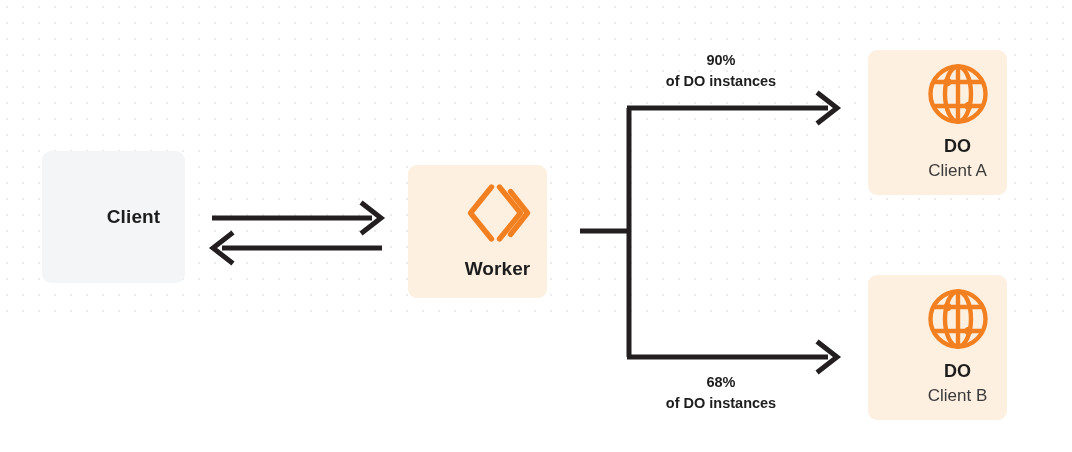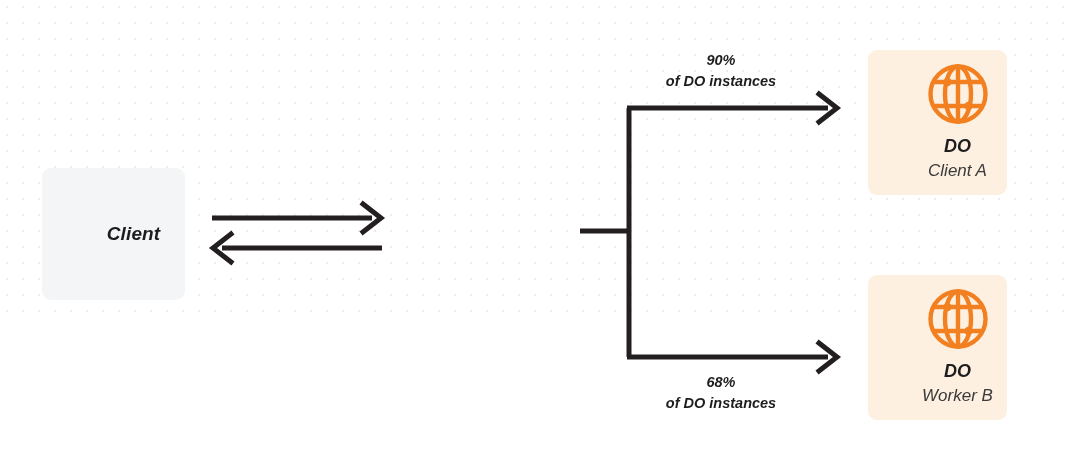--- a/index.html
+++ b/index.html
@@ -15,37 +15,36 @@
   }
 
   #diagram-canvas {
     position: relative;
     width: 1072px;
     height: 324px;
     background-color: #ffffff;
     background-image: radial-gradient(circle at 1px 1px, #ececee 1.1px, rgba(255,255,255,0) 1.4px);
     background-size: 16px 16px;
     background-position: 6px 6px;
-    font-style: italic;
   }
 
   .node {
     position: absolute;
     box-sizing: border-box;
     display: flex;
     flex-direction: column;
     align-items: center;
     justify-content: center;
     border-radius: 9px;
     padding-left: 40px;
   }
 
   .node-client {
     left: 42px;
-    top: 168px;
+    top: 151px;
     width: 143px;
     height: 132px;
     background-color: #f4f5f7;
   }
 
   .node-worker {
     left: 408px;
     top: 165px;
     width: 139px;
     height: 133px;
@@ -170,20 +169,32 @@
 
   <div class="edge-label edge-label-bottom">
     <div>68%</div>
     <div>of DO instances</div>
   </div>
 
   <div class="node node-client">
     <div class="node-title">Client</div>
   </div>
 
+  <div class="node node-worker">
+    <span class="node-icon worker-icon-wrap">
+      <svg width="66" height="62" viewBox="0 0 66 62" xmlns="http://www.w3.org/2000/svg">
+        <g fill="none" stroke="#f38020" stroke-width="5.4" stroke-linecap="round" stroke-linejoin="round">
+          <polyline points="26.5,5 5.5,31 26.5,57"></polyline>
+          <polyline points="34.5,5 55.5,31 34.5,57"></polyline>
+          <polyline points="45.5,9.5 62.5,31 45.5,52.5"></polyline>
+        </g>
+      </svg>
+    </span>
+    <div class="node-title">Worker</div>
+  </div>
 
   <div class="node node-do-a">
     <span class="node-icon do-icon-wrap">
       <svg width="62" height="62" viewBox="0 0 62 62" xmlns="http://www.w3.org/2000/svg">
         <g fill="none" stroke="#f38020" stroke-width="4.4" stroke-linecap="round">
           <circle cx="31" cy="31" r="27.5"></circle>
           <line x1="31" y1="3.5" x2="31" y2="58.5"></line>
           <line x1="7.5" y1="19" x2="54.5" y2="19"></line>
           <line x1="7.5" y1="43" x2="54.5" y2="43"></line>
           <ellipse cx="31" cy="31" rx="13" ry="27.5"></ellipse>
@@ -204,16 +215,16 @@
           <line x1="31" y1="3.5" x2="31" y2="58.5"></line>
           <line x1="7.5" y1="19" x2="54.5" y2="19"></line>
           <line x1="7.5" y1="43" x2="54.5" y2="43"></line>
           <ellipse cx="31" cy="31" rx="13" ry="27.5"></ellipse>
         </g>
         <circle cx="20.5" cy="19" r="4.2" fill="#f38020"></circle>
         <circle cx="41.5" cy="43" r="4.2" fill="#f38020"></circle>
       </svg>
     </span>
     <div class="node-title-small">DO</div>
-    <div class="node-subtitle">Worker B</div>
+    <div class="node-subtitle">Client B</div>
   </div>
 
 </div>
 
 </body></html>

